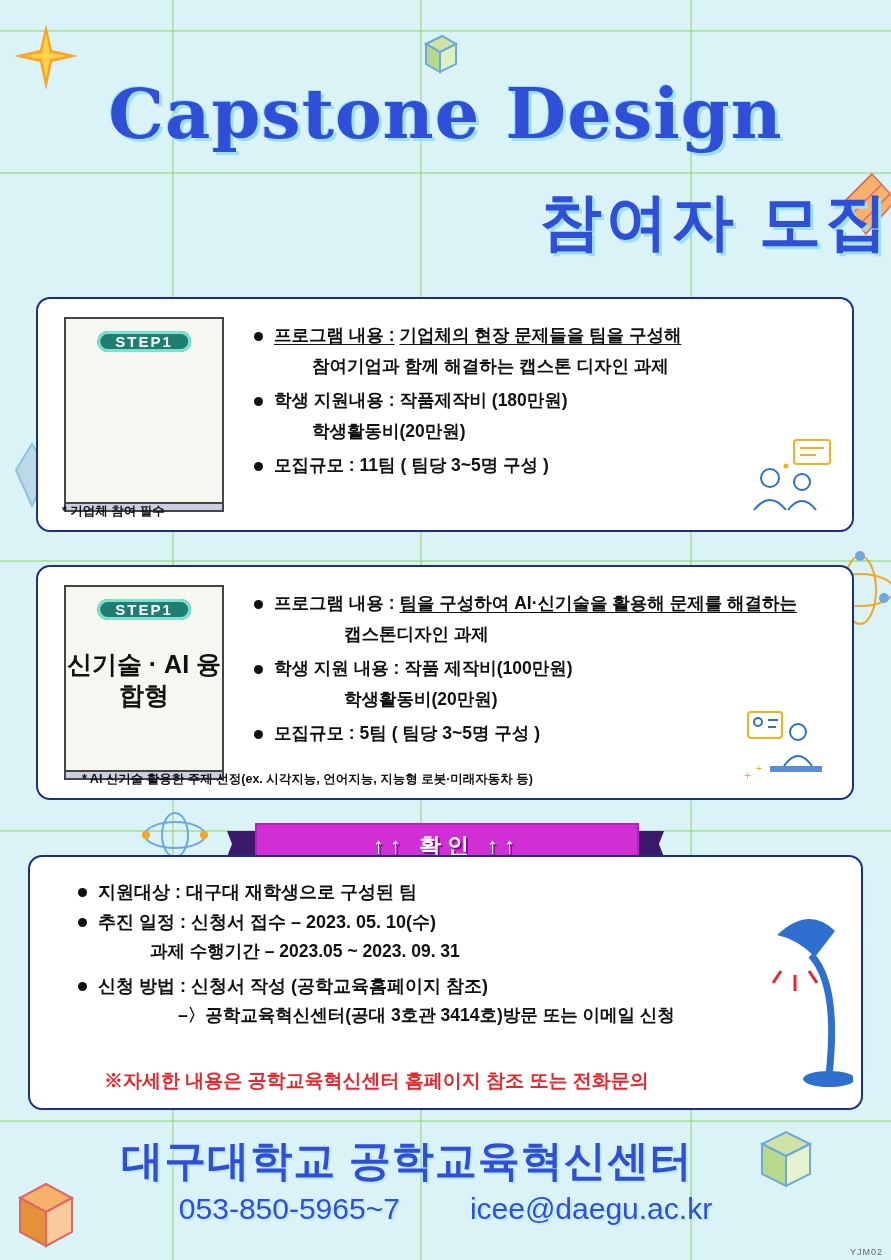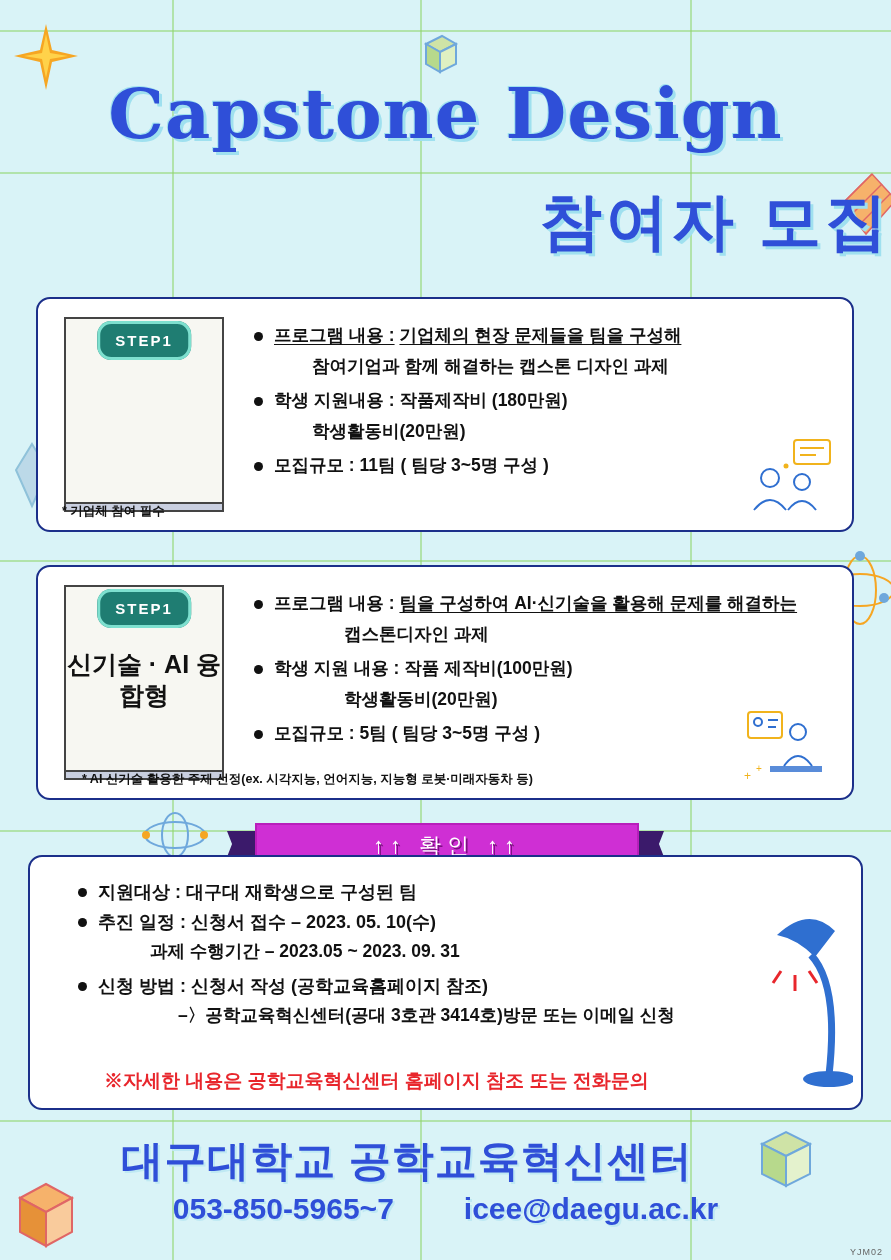--- a/index.html
+++ b/index.html
@@ -44,23 +44,23 @@
   .steplabel-box{
     position:absolute;left:26px;top:18px;width:160px;height:185px;
     background:#f7f7f2;border-left:2px solid #444;border-right:2px solid #444;border-top:2px solid #444;
     box-sizing:border-box;
   }
   .steplabel-box:after{
     content:"";position:absolute;left:-2px;right:-2px;bottom:-10px;height:10px;
     background:#c9cfe0;border:2px solid #444;box-sizing:border-box;
   }
   .step-badge{
-    position:absolute;left:50%;transform:translateX(-50%);top:2px;
+    position:absolute;left:50%;transform:translateX(-50%);top:12px;
     background:#1f7d72;color:#fff;font-weight:bold;font-size:15px;letter-spacing:2px;
-    padding:11px 18px;border-radius:14px;
+    padding:2px 18px;border-radius:14px;
     box-shadow:0 0 0 3px #7ee0cf inset;
     white-space:nowrap;
   }
   .step-title{
     position:absolute;left:0;right:0;top:62px;text-align:center;
     font-weight:bold;font-size:25px;color:#111;line-height:1.25;
   }
   .step-note{
     position:absolute;left:24px;bottom:10px;font-size:12.5px;color:#111;font-weight:bold;
     white-space:nowrap;
@@ -78,21 +78,21 @@
   .bsub{font-size:17.5px;font-weight:bold;color:#111;line-height:1.45;margin:2px 0 8px 58px;}
   #card-step2 .bsub{margin-left:90px;}
 
   
   .check-banner{
     position:absolute;left:255px;top:823px;width:380px;height:42px;
     background:#cf2fd4;border:2px solid #b81fbb;
     display:flex;align-items:center;justify-content:center;
   }
   .check-banner .ctext{
-    color:#fff;font-weight:normal;font-size:22px;letter-spacing:6px;
+    color:#fff;font-weight:bold;font-size:22px;letter-spacing:6px;
     text-shadow:2px 2px 0 #7b1180;
   }
   .ribbon-l,.ribbon-r{position:absolute;top:831px;width:36px;height:26px;background:#3b1a6b;}
   .ribbon-l{left:227px;clip-path:polygon(0 0,100% 0,100% 100%,0 100%,14% 50%);}
   .ribbon-r{left:628px;clip-path:polygon(0 0,100% 0,86% 50%,100% 100%,0 100%);}
 
   .check-list{position:absolute;left:48px;top:22px;right:16px;}
   .check-list .brow{margin-bottom:4px;}
   .check-list .btext{font-size:18px;}
   .check-list .bsub{margin-left:30px;}
@@ -104,21 +104,21 @@
 
   
   .footer-org{
     position:absolute;top:1133px;left:0;width:814px;text-align:center;
     font-weight:bold;font-size:42px;color:#2f4fd8;letter-spacing:1px;
     text-shadow:2px 2px 0 #bfe9f3;
   }
   .footer-contact{
     position:absolute;top:1192px;left:0;width:891px;
     display:flex;justify-content:center;gap:70px;
-    font-weight:bold;font-size:30px;color:#2f4fd8;
+    font-weight:normal;font-size:30px;color:#2f4fd8;
     text-shadow:2px 2px 0 #bfe9f3;
   }
   .code{
     position:absolute;right:8px;bottom:3px;font-size:9px;color:#666;letter-spacing:1px;
   }
 </style>
 </head>
 <body>
 
 <div class="grid">

